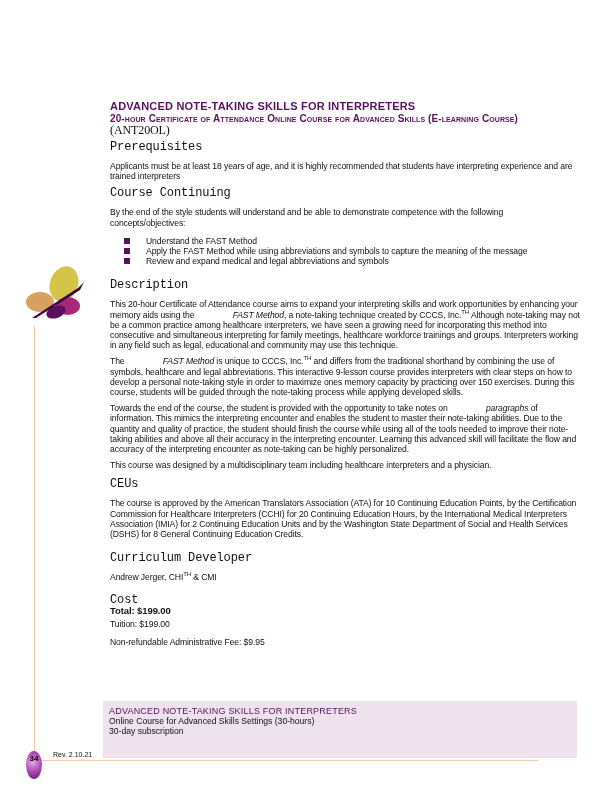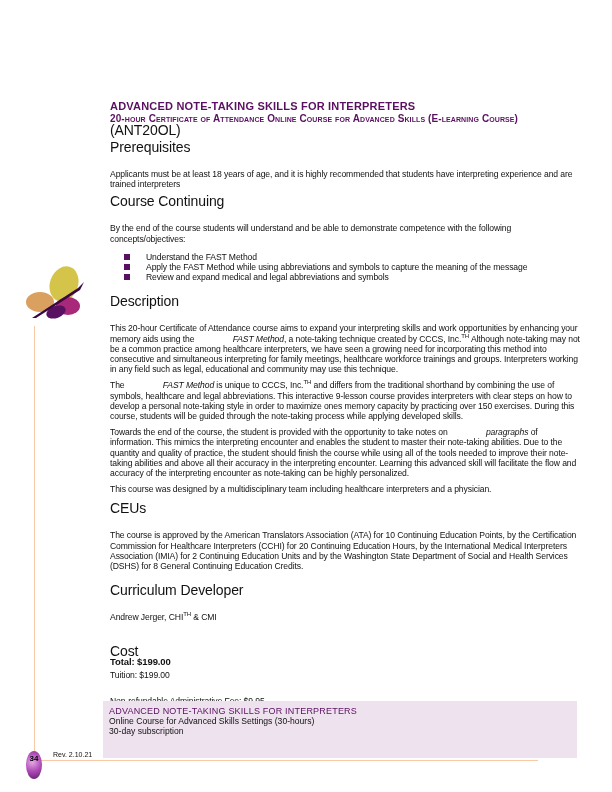--- a/index.html
+++ b/index.html
@@ -12,23 +12,23 @@
     .butterfly { position: absolute; left: 22px; top: 262px; width: 72px; height: 58px; }
 
     .page-badge { position: absolute; left: 26px; top: 751px; width: 16px; height: 28px; border-radius: 50%;
       background: radial-gradient(circle at 40% 40%, #e6a8e6 0%, #b04fb8 45%, #5a1a6a 100%);
       color: #000; font-size: 8px; line-height: 16px; text-align: center; font-weight: bold; }
     .rev { position: absolute; left: 53px; top: 751px; font-size: 7px; color: #111; }
 
     .content { position: absolute; left: 110px; top: 100px; width: 470px; font-size: 8.6px; line-height: 10.2px; letter-spacing: -0.1px; }
     .title { color: #5a1060; font-weight: bold; font-size: 11px; line-height: 13px; letter-spacing: 0.2px; }
     .subtitle { color: #5a1060; font-weight: bold; font-size: 10px; line-height: 12px; font-variant: small-caps; letter-spacing: 0.1px; }
-    .code { font-size: 14px; line-height: 10px; }
-    .heading { font-size: 14px; line-height: 11px; margin-top: 7px; }
-    .para { margin-top: 16px; }
+    .code { font-size: 12px; line-height: 10px; font-family: Liberation Serif, serif; }
+    .heading { font-size: 12px; line-height: 11px; margin-top: 7px; font-family: Liberation Mono, monospace; }
+    .para { margin-top: 8px; }
     .para.gap { margin-top: 6px; }
     ul.objectives { list-style: none; margin-top: 8px; margin-left: 14px; }
     ul.objectives li { position: relative; padding-left: 22px; line-height: 10.2px; }
     ul.objectives li .bullet { position: absolute; left: 0; top: 2px; width: 6px; height: 6px; background: #5a1060; }
     .total { font-weight: bold; font-size: 9.5px; }
     i { font-style: italic; padding-left: 36px; }
     sup { font-size: 6px; vertical-align: super; line-height: 0; }
 
     .summary-box { position: absolute; left: 103px; top: 701px; width: 474px; height: 57px; background: #ede2ee; padding: 5px 0 0 6px; font-size: 8.6px; line-height: 10px; }
     .summary-title { color: #5a1060; font-size: 9px; letter-spacing: 0.2px; }
@@ -49,40 +49,40 @@
 
 <div class="content">
   <div class="title">ADVANCED NOTE-TAKING SKILLS FOR INTERPRETERS</div>
   <div class="subtitle">20-hour Certificate of Attendance Online Course for Advanced Skills (E-learning Course)</div>
   <div class="code">(ANT20OL)</div>
 
   <div class="heading">Prerequisites</div>
   <div class="para">Applicants must be at least 18 years of age, and it is highly recommended that students have interpreting experience and are trained interpreters</div>
 
   <div class="heading">Course Continuing</div>
-  <div class="para">By the end of the course students will understand and be able to demonstrate competence with the following concepts/objectives:</div>
+  <div class="para">By the end of the style students will understand and be able to demonstrate competence with the following concepts/objectives:</div>
   <ul class="objectives">
     <li><span class="bullet"></span><span>Understand the FAST Method</span></li>
     <li><span class="bullet"></span><span>Apply the FAST Method while using abbreviations and symbols to capture the meaning of the message</span></li>
     <li><span class="bullet"></span><span>Review and expand medical and legal abbreviations and symbols</span></li>
   </ul>
 
   <div class="heading" style="margin-top:14px">Description</div>
   <div class="para"><span>This 20-hour Certificate of Attendance course aims to expand your interpreting skills and work opportunities by enhancing your memory aids using the </span><i>FAST Method</i><span>, a note-taking technique created by CCCS, Inc.</span><sup>TH</sup><span> Although note-taking may not be a common practice among healthcare interpreters, we have seen a growing need for incorporating this method into consecutive and simultaneous interpreting for family meetings, healthcare workforce trainings and groups. Interpreters working in any field such as legal, educational and community may use this technique.</span></div>
   <div class="para gap"><span>The </span><i>FAST Method</i><span> is unique to CCCS, Inc.</span><sup>TH</sup><span> and differs from the traditional shorthand by combining the use of symbols, healthcare and legal abbreviations. This interactive 9-lesson course provides interpreters with clear steps on how to develop a personal note-taking style in order to maximize ones memory capacity by practicing over 150 exercises. During this course, students will be guided through the note-taking process while applying developed skills.</span></div>
   <div class="para gap"><span>Towards the end of the course, the student is provided with the opportunity to take notes on </span><i>paragraphs</i><span> of information. This mimics the interpreting encounter and enables the student to master their note-taking abilities. Due to the quantity and quality of practice, the student should finish the course while using all of the tools needed to improve their note-taking abilities and above all their accuracy in the interpreting encounter. Learning this advanced skill will facilitate the flow and accuracy of the interpreting encounter as note-taking can be highly personalized.</span></div>
   <div class="para gap">This course was designed by a multidisciplinary team including healthcare interpreters and a physician.</div>
 
   <div class="heading" style="margin-top:9px">CEUs</div>
   <div class="para">The course is approved by the American Translators Association (ATA) for 10 Continuing Education Points, by the Certification Commission for Healthcare Interpreters (CCHI) for 20 Continuing Education Hours, by the International Medical Interpreters Association (IMIA) for 2 Continuing Education Units and by the Washington State Department of Social and Health Services (DSHS) for 8 General Continuing Education Credits.</div>
 
   <div class="heading" style="margin-top:14px">Curriculum Developer</div>
   <div class="para"><span>Andrew Jerger, CHI</span><sup>TH</sup><span> &amp; CMI</span></div>
 
-  <div class="heading" style="margin-top:24px">Cost</div>
+  <div class="heading" style="margin-top:13px">Cost</div>
   <div class="total">Total: $199.00</div>
   <div class="para" style="margin-top:2px">Tuition: $199.00</div>
   <div class="para">Non-refundable Administrative Fee: $9.95</div>
 </div>
 
 <div class="summary-box">
   <div class="summary-title">ADVANCED NOTE-TAKING SKILLS FOR INTERPRETERS</div>
   <div>Online Course for Advanced Skills Settings (30-hours)</div>
   <div>30-day subscription</div>
 </div>

